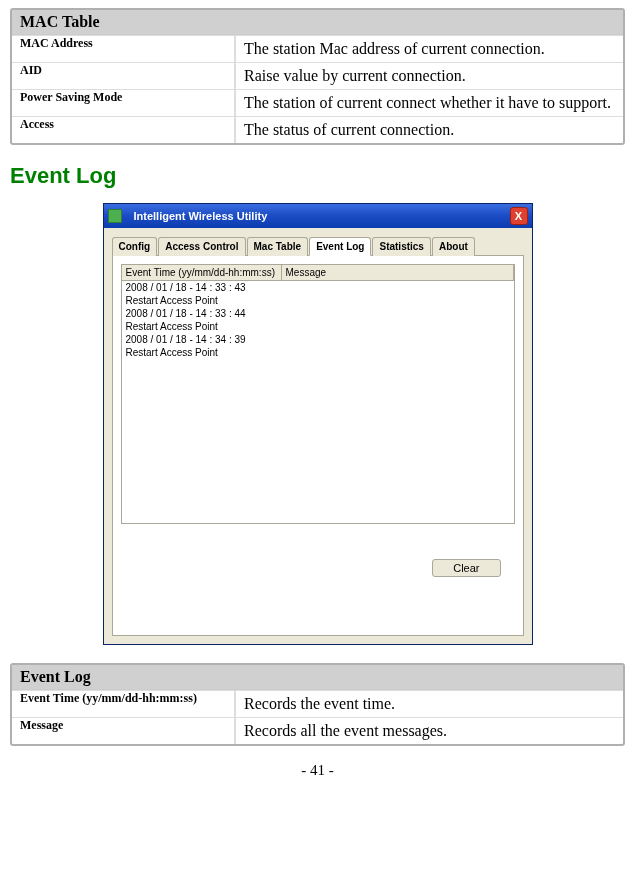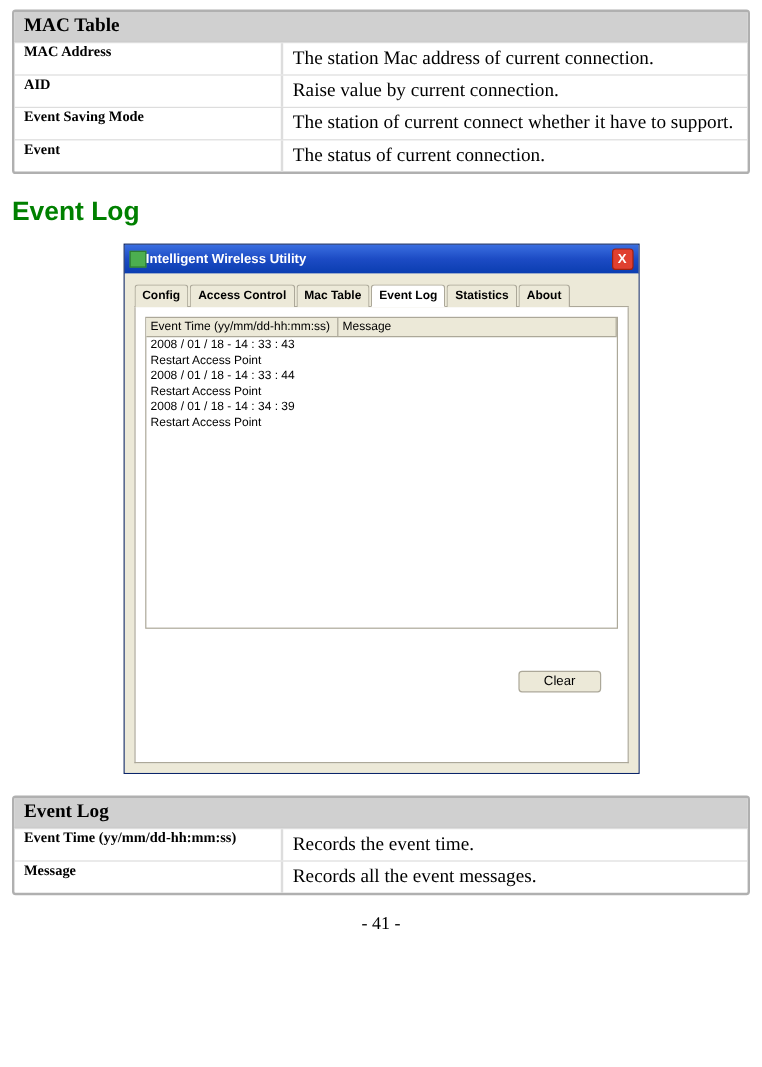--- a/index.html
+++ b/index.html
@@ -71,21 +71,21 @@
       display: flex;
       align-items: center;
       padding: 0 4px;
       color: white;
       font-weight: bold;
       justify-content: space-between;
     }
     .titlebar-left {
       display: flex;
       align-items: center;
-      gap: 0;
+      gap: 12px;
     }
     .app-icon {
       width: 14px;
       height: 14px;
       background: #4caf50;
       border: 1px solid #2e7d32;
       display: inline-block;
     }
     .close-btn {
       width: 18px;
@@ -194,25 +194,25 @@
   <div class="table-header">MAC Table</div>
   <div class="table-row">
     <div class="cell-left">MAC Address</div>
     <div class="cell-right">The station Mac address of current connection.</div>
   </div>
   <div class="table-row">
     <div class="cell-left">AID</div>
     <div class="cell-right">Raise value by current connection.</div>
   </div>
   <div class="table-row">
-    <div class="cell-left">Event Saving Mode</div>
+    <div class="cell-left">Power Saving Mode</div>
     <div class="cell-right">The station of current connect whether it have to support.</div>
   </div>
   <div class="table-row">
-    <div class="cell-left">Event</div>
+    <div class="cell-left">Access</div>
     <div class="cell-right">The status of current connection.</div>
   </div>
 </div>
 
 <div class="section-title">Event Log</div>
 
 <div class="screenshot-container">
   <div class="app-window">
     <div class="titlebar">
       <div class="titlebar-left">

